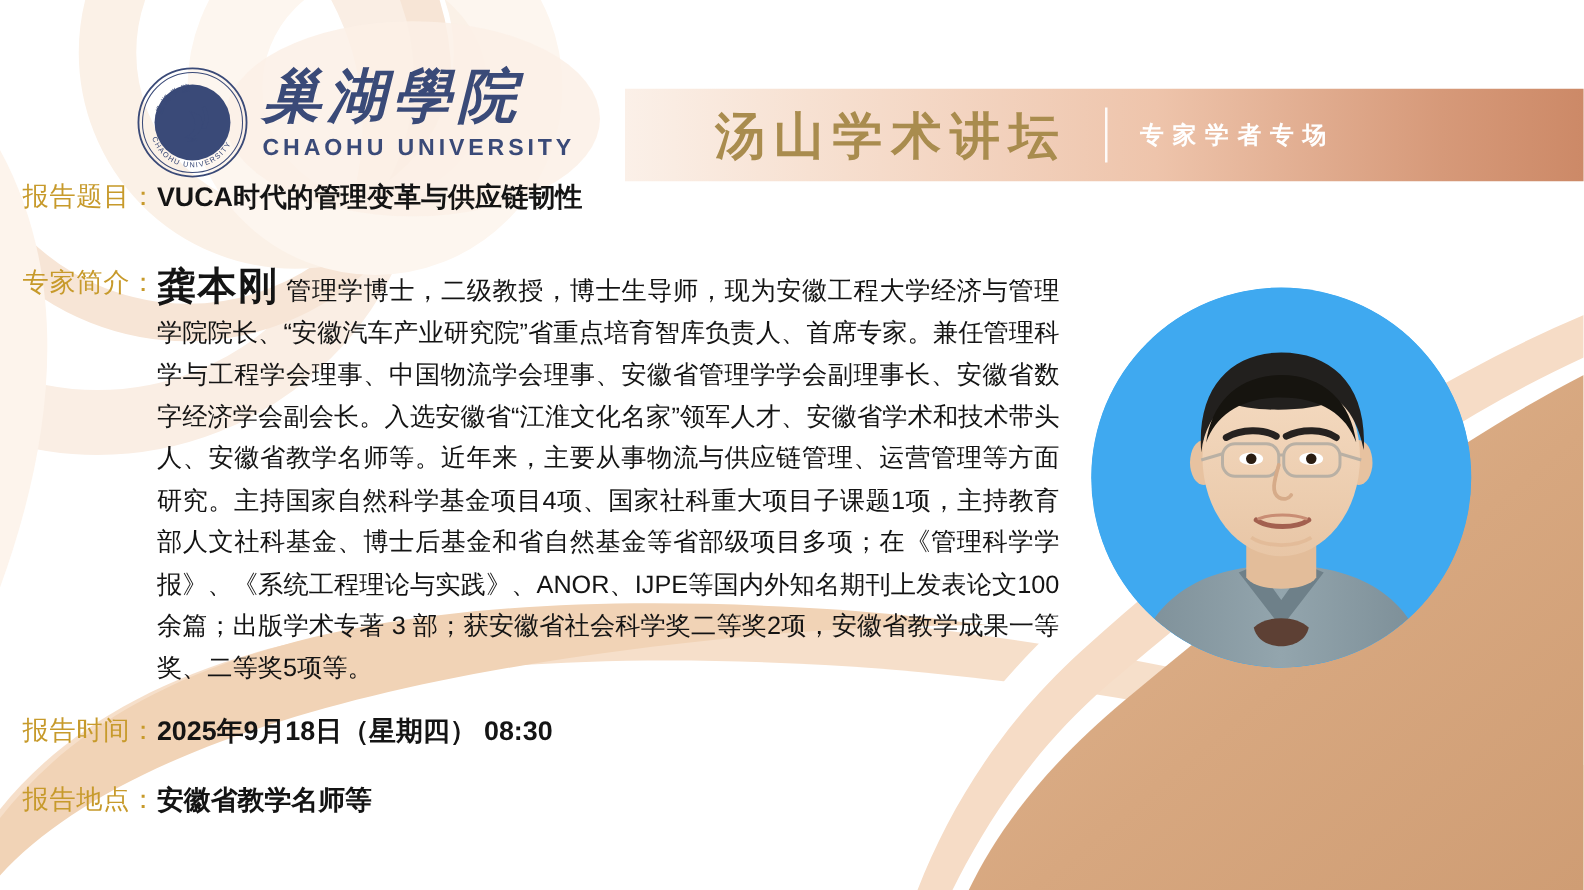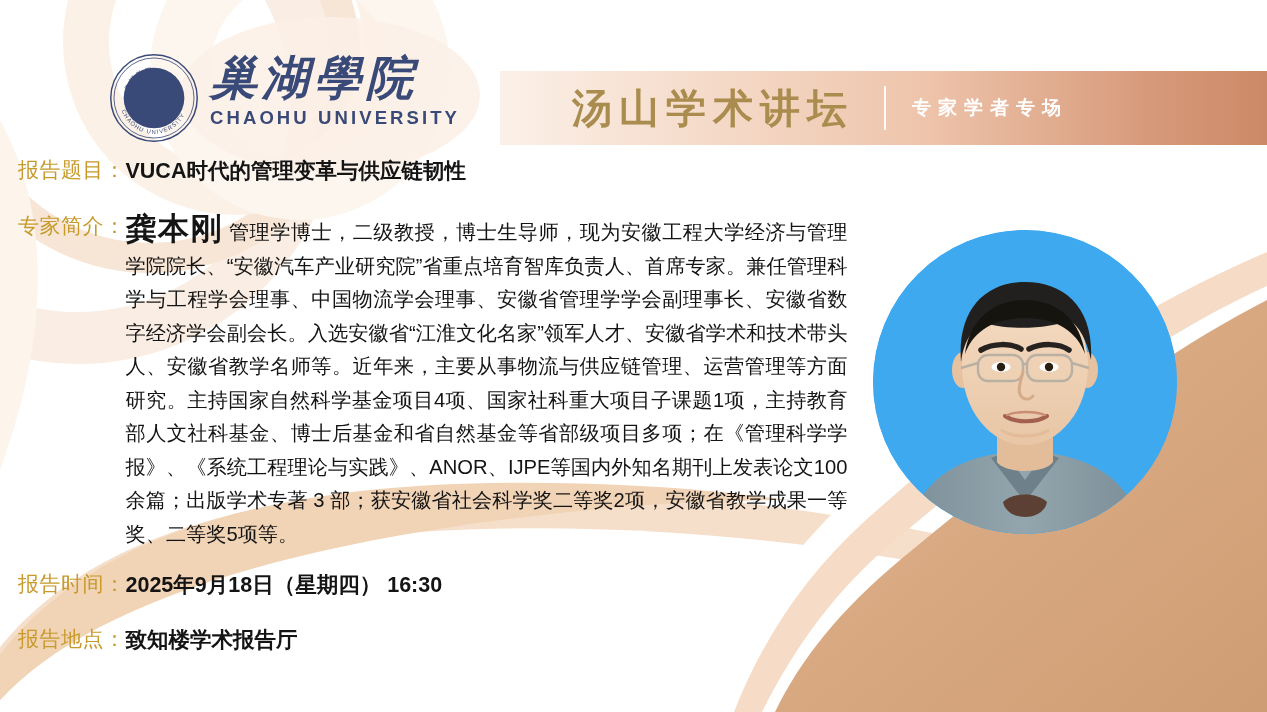--- a/index.html
+++ b/index.html
@@ -63,21 +63,21 @@
   
   .row { position:absolute; display:flex; align-items:flex-start; z-index:8; }
   .lbl {
     color:#c79a2b; font-weight:400; white-space:nowrap;
     font-size:21px; letter-spacing:.5px;
   }
   .val-bold {
     color:#141414; font-weight:700; font-size:21px; white-space:nowrap;
   }
 
-  #row-title  { left:18px; top:156px; }
+  #row-title  { left:18px; top:143px; }
   #row-title .val-bold { font-size:21.5px; }
 
   #row-bio    { left:18px; top:212px; width:860px; align-items:flex-start; }
   #bio-text {
     font-size:20.2px; line-height:33.5px; color:#141414;
     text-align:justify; width:722px;
   }
   #bio-text .name {
     font-weight:700; font-size:31px; letter-spacing:1px;
   }
@@ -247,22 +247,22 @@
         <path d="M132 186 C142 193 164 193 174 186" stroke="#a3604f" stroke-width="4" fill="none" stroke-linecap="round"></path>
         <path d="M134 185 C144 181 162 181 172 185" stroke="#c98d74" stroke-width="2.4" fill="none" stroke-linecap="round"></path>
 
         <path d="M128 200 C140 208 164 208 176 200" stroke="#dfb793" stroke-width="3" fill="none" opacity=".7"></path>
       </g>
     </svg>
   </div>
 
   <div class="row" id="row-time">
     <span class="lbl">报告时间：</span>
-    <span class="val-bold">2025年9月18日（星期四） 16:30</span>
+    <span class="val-bold">2025年9月18日（星期四） 08:30</span>
   </div>
 
   <div class="row" id="row-place">
     <span class="lbl">报告地点：</span>
-    <span class="val-bold">致知楼学术报告厅</span>
+    <span class="val-bold">安徽省教学名师等</span>
   </div>
 
 
 </div>
 
 </body></html>

